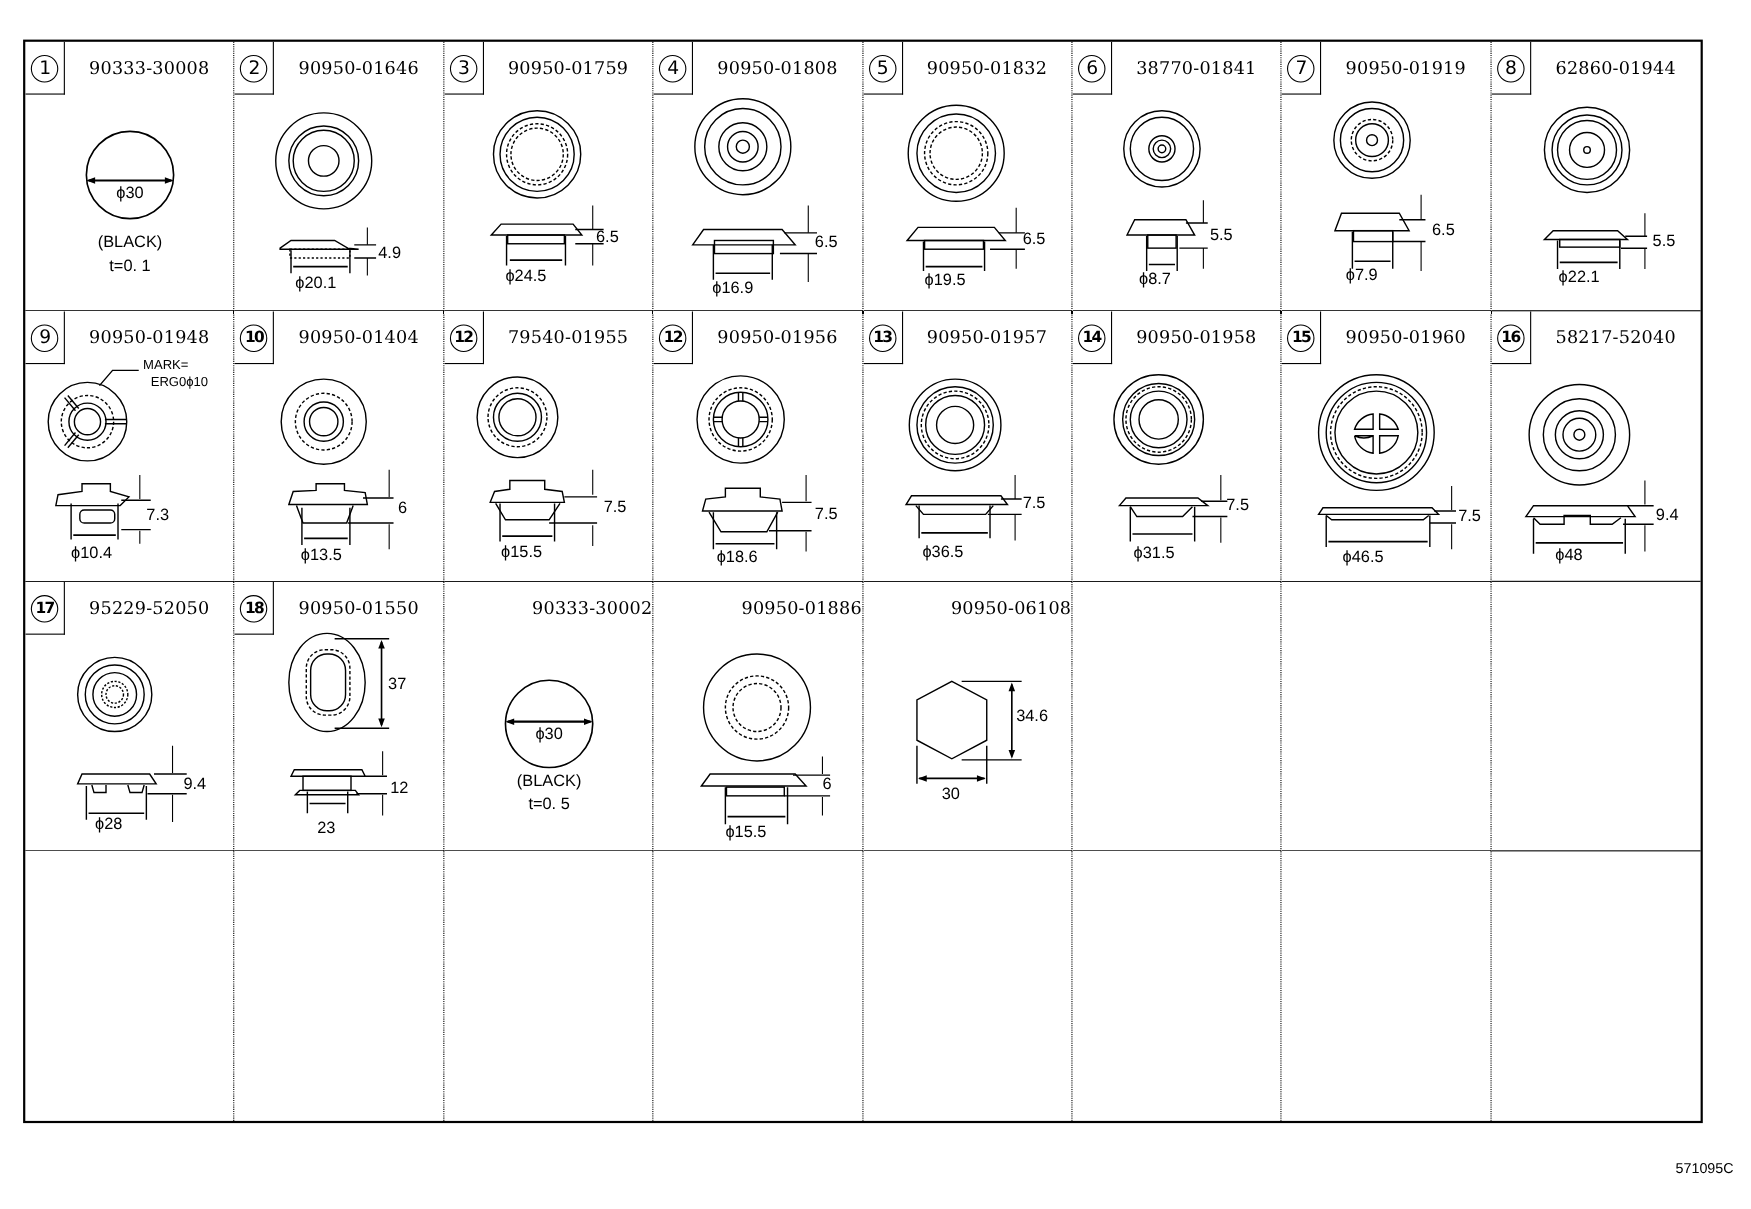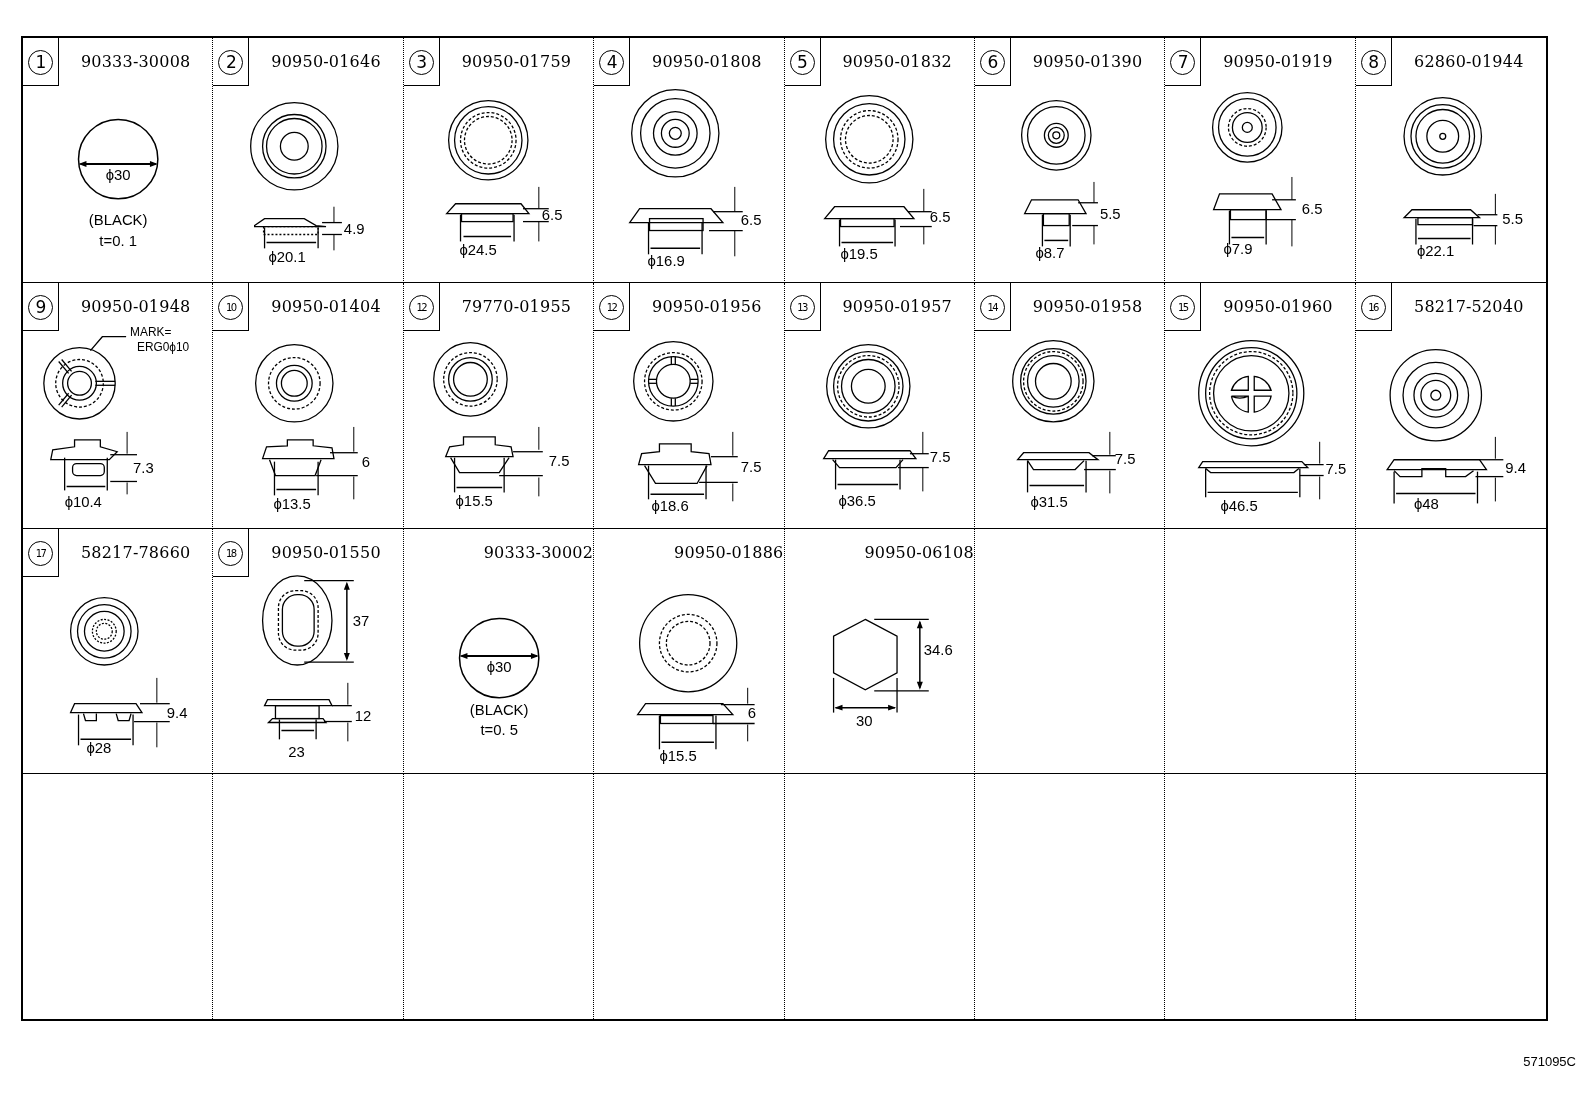--- a/index.html
+++ b/index.html
@@ -7,21 +7,21 @@
          font-family:"Liberation Sans", sans-serif; color:#000; }
   #grid { position:absolute; left:21px; top:36px; width:1527px; height:985px;
           border:2px solid #000; box-sizing:border-box;
           display:grid; grid-template-columns:repeat(8, 1fr); grid-template-rows:repeat(4, 1fr); }
   .cell { position:relative; border-right:1px dotted #000; border-bottom:1.5px solid #000; box-sizing:border-box; overflow:hidden; }
   .cell:nth-child(8n) { border-right:none; }
   .cell.lastrow { border-bottom:none; }
   .idx { position:absolute; left:0; top:0; width:36px; height:48px; border-right:1.5px solid #000; border-bottom:1.5px solid #000; box-sizing:border-box; }
   .idx .circ { position:absolute; left:5px; top:12px; width:23px; height:23px; border:1.3px solid #000; border-radius:50%;
                font-family:"DejaVu Sans", sans-serif; font-size:17px; line-height:23px; text-align:center; letter-spacing:-1px; }
-  .idx .circ.two { font-size:10px; letter-spacing:-1.5px; }
+  .idx .circ.two { font-size:14px; letter-spacing:-1.5px;font-weight:bold; }
   .pn { position:absolute; top:14px; left:36px; right:0; text-align:center;
         font-family:"DejaVu Serif", serif; font-weight:normal; font-size:16px; letter-spacing:0.2px; }
   .pn.noidx { left:0;text-align:right; }
   svg.draw { position:absolute; left:0; top:0; width:100%; height:100%; }
   svg text { font-family:"Liberation Sans", sans-serif; font-size:15px; fill:#000; }
   #code { position:absolute; right:16px; top:1054px; font-size:13px; font-family:"Liberation Sans", sans-serif; }
 </style>
 </head>
 <body>
 
@@ -145,21 +145,21 @@
         <line x1="140" y1="190" x2="140" y2="208" stroke="#000"></line>
       <text x="146" y="185">6.5</text>
       <text x="56" y="223">ϕ19.5</text>
     </svg>
   </div>
 
   <div class="cell">
     <div class="idx">
         <div class="circ">6</div>
       </div>
-    <div class="pn">90950-01390</div>
+    <div class="pn">38770-01841</div>
     <svg class="draw" viewBox="0 0 191 246">
       <g fill="none" stroke="#000" stroke-width="1.3">
         <circle cx="82" cy="98" r="35"></circle>
           <circle cx="82" cy="98" r="29"></circle>
           <circle cx="82" cy="98" r="12"></circle>
           <circle cx="82" cy="98" r="8"></circle>
           <circle cx="82" cy="98" r="3.5"></circle>
         <path d="M50,177 L57,163 L104,163 L112,177 Z"></path>
         <rect x="69" y="177" width="26" height="12"></rect>
         <line x1="68" y1="178" x2="68" y2="210"></line>
@@ -287,21 +287,21 @@
         <line x1="142" y1="195" x2="142" y2="218" stroke="#000"></line>
       <text x="150" y="185">6</text>
       <text x="61" y="228">ϕ13.5</text>
     </svg>
   </div>
 
   <div class="cell">
     <div class="idx">
         <div class="circ two">12</div>
       </div>
-    <div class="pn">79770-01955</div>
+    <div class="pn">79540-01955</div>
     <svg class="draw" viewBox="0 0 191 246">
       <g fill="none" stroke="#000" stroke-width="1.3">
         <circle cx="67" cy="97" r="37"></circle>
           <circle cx="67" cy="97" r="27" stroke-dasharray="3,2"></circle>
           <circle cx="67" cy="97" r="22"></circle>
           <circle cx="67" cy="97" r="17"></circle>
         <path d="M42,175 L46,165 L60,163 L60,155 L92,155 L92,163 L108,165 L110,175 Z"></path>
         <path d="M47,176 L56,191 L96,191 L106,176"></path>
         <line x1="51" y1="176" x2="51" y2="211"></line>
           <line x1="101" y1="176" x2="101" y2="211"></line>
@@ -458,21 +458,21 @@
         <line x1="140" y1="196" x2="140" y2="220" stroke="#000"></line>
       <text x="150" y="191">9.4</text>
       <text x="58" y="228">ϕ48</text>
     </svg>
   </div>
 
   <div class="cell">
     <div class="idx">
         <div class="circ two">17</div>
       </div>
-    <div class="pn">58217-78660</div>
+    <div class="pn">95229-52050</div>
     <svg class="draw" viewBox="0 0 191 246">
       <g fill="none" stroke="#000" stroke-width="1.3">
         <circle cx="82" cy="103" r="34"></circle>
           <circle cx="82" cy="103" r="27"></circle>
           <circle cx="82" cy="103" r="20"></circle>
           <circle cx="82" cy="103" r="12" stroke-dasharray="2,1.5"></circle>
           <circle cx="82" cy="103" r="8" stroke-dasharray="2,1.5"></circle>
         <path d="M48,185 L52,176 L114,176 L120,185 Z"></path>
         <path d="M61,186 L63,193 L74,193 L74,186 M94,186 L96,193 L107,193 L109,186"></path>
         <line x1="56" y1="187" x2="56" y2="218"></line>

